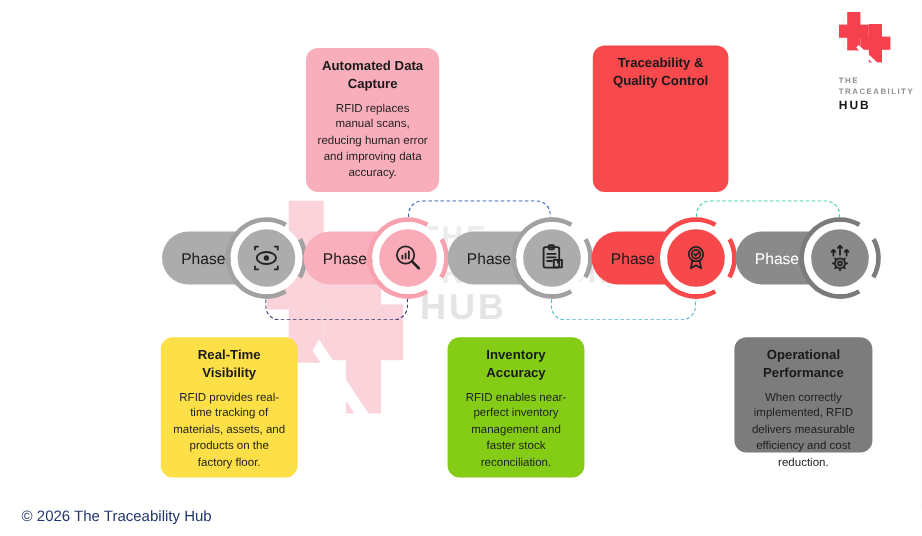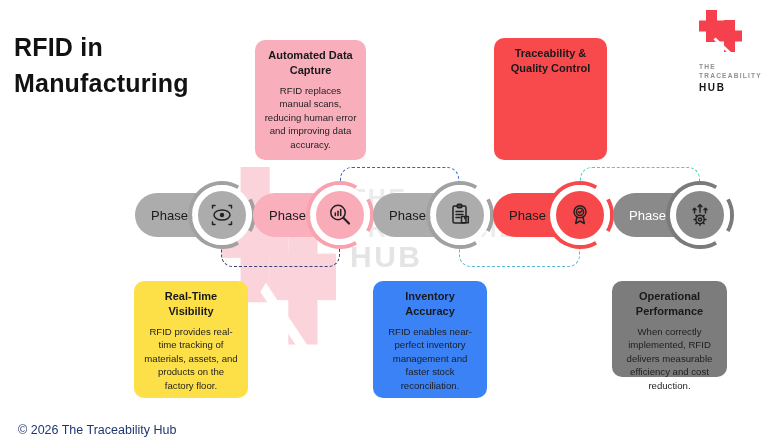--- a/index.html
+++ b/index.html
@@ -22,21 +22,21 @@
   .wm-trace { left:350px; top:214px; font-size:25px; }
   .wm-hub { left:350px; top:240px; font-size:30px; color:#e4e4e4; }
 
   
   .card { position:absolute; border-radius:10px; padding:8px 9px 9px; text-align:center; z-index:3; }
   .card-title { font-size:11px; font-weight:bold; color:#19191b; line-height:1.32; margin-bottom:7px; }
   .card-body { font-size:9.6px; color:#1e1e20; line-height:1.4; }
   .card-top-1 { left:255px; top:40px; width:111px; height:120px; background:#f9afbb; }
   .card-top-2 { left:494px; top:38px; width:113px; height:122px; background:#f8494d; }
   .card-bot-1 { left:134px; top:281px; width:114px; height:117px; background:#fde047; }
-  .card-bot-2 { left:373px; top:281px; width:114px; height:117px; background:#3b82f6; }
+  .card-bot-2 { left:373px; top:281px; width:114px; height:117px; background:#84cc16; }
   .card-bot-3 { left:612px; top:281px; width:115px; height:96px; background:#7d7c7c; }
 
   
   .conn { position:absolute; z-index:1; }
   .conn-bottom { border:1.6px dashed; border-top:none; border-radius:0 0 12px 12px; }
   .conn-top { border:1.6px dashed; border-bottom:none; border-radius:12px 12px 0 0; }
   .conn-1 { left:221px; top:247px; width:119px; height:20px; border-color:#3a4077; }
   .conn-2 { left:340px; top:167px; width:119px; height:17px; border-color:#3563b5; }
   .conn-3 { left:459px; top:247px; width:121px; height:20px; border-color:#57b7d8; }
   .conn-4 { left:580px; top:167px; width:120px; height:17px; border-color:#41d5ab; }
@@ -71,24 +71,20 @@
       <rect x="25" y="10" width="11" height="32"></rect>
       <rect x="18" y="20.5" width="25" height="11"></rect>
     </g>
     <path d="M15.5 28.5 L32 44" stroke="#ffffff" stroke-width="3" fill="none"></path>
   </svg>
 
   <div class="wm-text wm-the">THE</div>
   <div class="wm-text wm-trace">TRACEABILITY</div>
   <div class="wm-text wm-hub">HUB</div>
 
-  <div class="main-title">
-    <div>RFID in</div>
-    <div>Manufacturing</div>
-  </div>
 
   <div class="logo">
     <svg width="46" height="44" viewBox="0 0 46 44">
       <g fill="#f5404d">
         <rect x="7" y="0" width="11" height="32"></rect>
         <rect x="0" y="10.5" width="25" height="11"></rect>
         <rect x="25" y="10" width="11" height="32"></rect>
         <rect x="18" y="20.5" width="25" height="11"></rect>
       </g>
       <path d="M15.5 28.5 L32 44" stroke="#ffffff" stroke-width="3" fill="none"></path>

